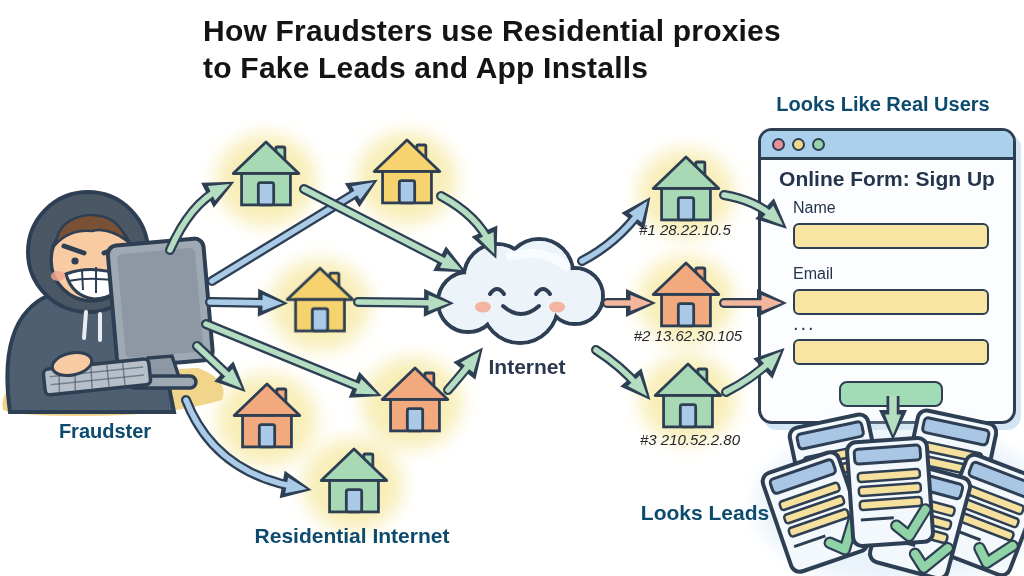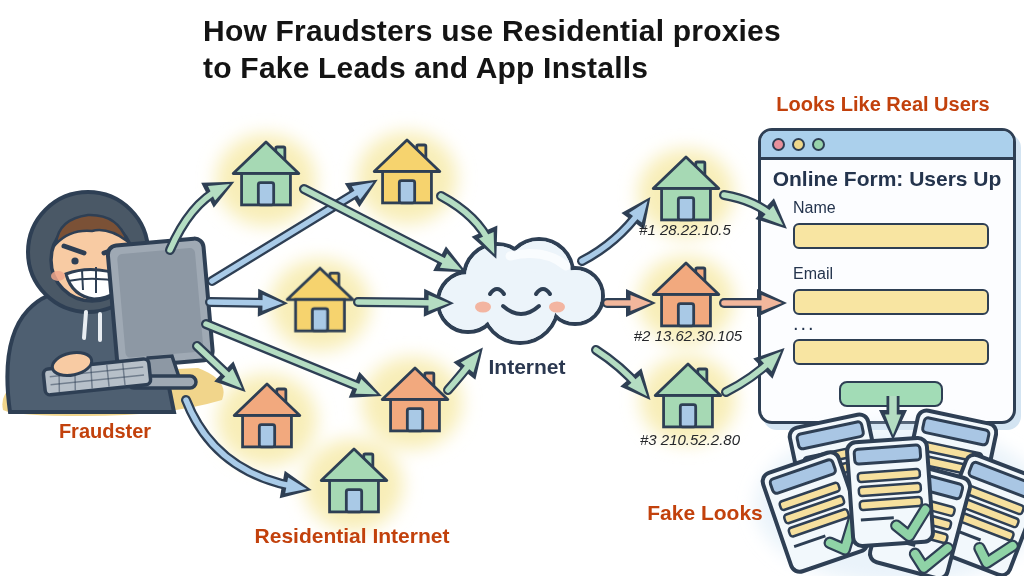--- a/index.html
+++ b/index.html
@@ -2,21 +2,21 @@
 <html><head>
 <meta charset="utf-8">
 <style>
   html,body{margin:0;padding:0;background:#ffffff;}
   .stage{position:relative;width:1024px;height:576px;overflow:hidden;background:#ffffff;
          font-family:"Liberation Sans",sans-serif;}
   .stage svg.scene{position:absolute;left:0;top:0;pointer-events:none;z-index:2;}
 
   
   .t{position:absolute;transform:translateX(-50%);white-space:nowrap;font-weight:bold;
-     color:#c2410c;z-index:3;}
+     color:#0c4a6e;z-index:3;}
   .main-title{left:492px;top:12px;font-size:30px;line-height:37px;
      color:#141414;letter-spacing:.2px;}
   .lbl-looks{left:883px;top:93px;font-size:20px;}
   .lbl-internet{left:527px;top:355px;font-size:21px;color:#2b3850;}
   .lbl-fraudster{left:97px;top:420px;font-size:20px;margin-left:8px;}
   .lbl-proxies{left:352px;top:524px;font-size:21px;}
   .lbl-fake{left:705px;top:501px;font-size:21px;}
   .lbl-ip{font-weight:400;font-size:15px;color:#26282c;font-style:italic;}
   .ip1{left:685px;top:221px;} .ip2{left:688px;top:327px;} .ip3{left:690px;top:431px;}
 
@@ -48,21 +48,21 @@
 <body>
 
 <div class="stage">
 
   <div class="window">
     <div class="win-header">
       <span class="dot dot-r"></span>
       <span class="dot dot-y"></span>
       <span class="dot dot-g"></span>
     </div>
-    <div class="win-title">Online Form: Users Up</div>
+    <div class="win-title">Online Form: Sign Up</div>
     <div class="f-label" style="top:68px">Name</div>
     <div class="f-input" style="top:92px"></div>
     <div class="f-label" style="top:134px">Email</div>
     <div class="f-input" style="top:158px"></div>
     <div class="f-label f-dots" style="top:186px">...</div>
     <div class="f-input" style="top:208px"></div>
     <div class="submit-btn"></div>
   </div>
 
   <svg class="scene" width="1024" height="576" viewBox="0 0 1024 576">
@@ -252,17 +252,17 @@
   </svg>
 
   <div class="t main-title">
     <div>How Fraudsters use Residential proxies</div>
     <div>to Fake Leads and App Installs</div>
   </div>
   <div class="t lbl-looks">Looks Like Real Users</div>
   <div class="t lbl-internet">Internet</div>
   <div class="t lbl-fraudster">Fraudster</div>
   <div class="t lbl-proxies">Residential Internet</div>
-  <div class="t lbl-fake">Fake Looks</div>
+  <div class="t lbl-fake">Looks Leads</div>
   <div class="t lbl-ip ip1">#1 28.22.10.5</div>
   <div class="t lbl-ip ip2">#2 13.62.30.105</div>
   <div class="t lbl-ip ip3">#3 210.52.2.80</div>
 </div>
 
 </body></html>

